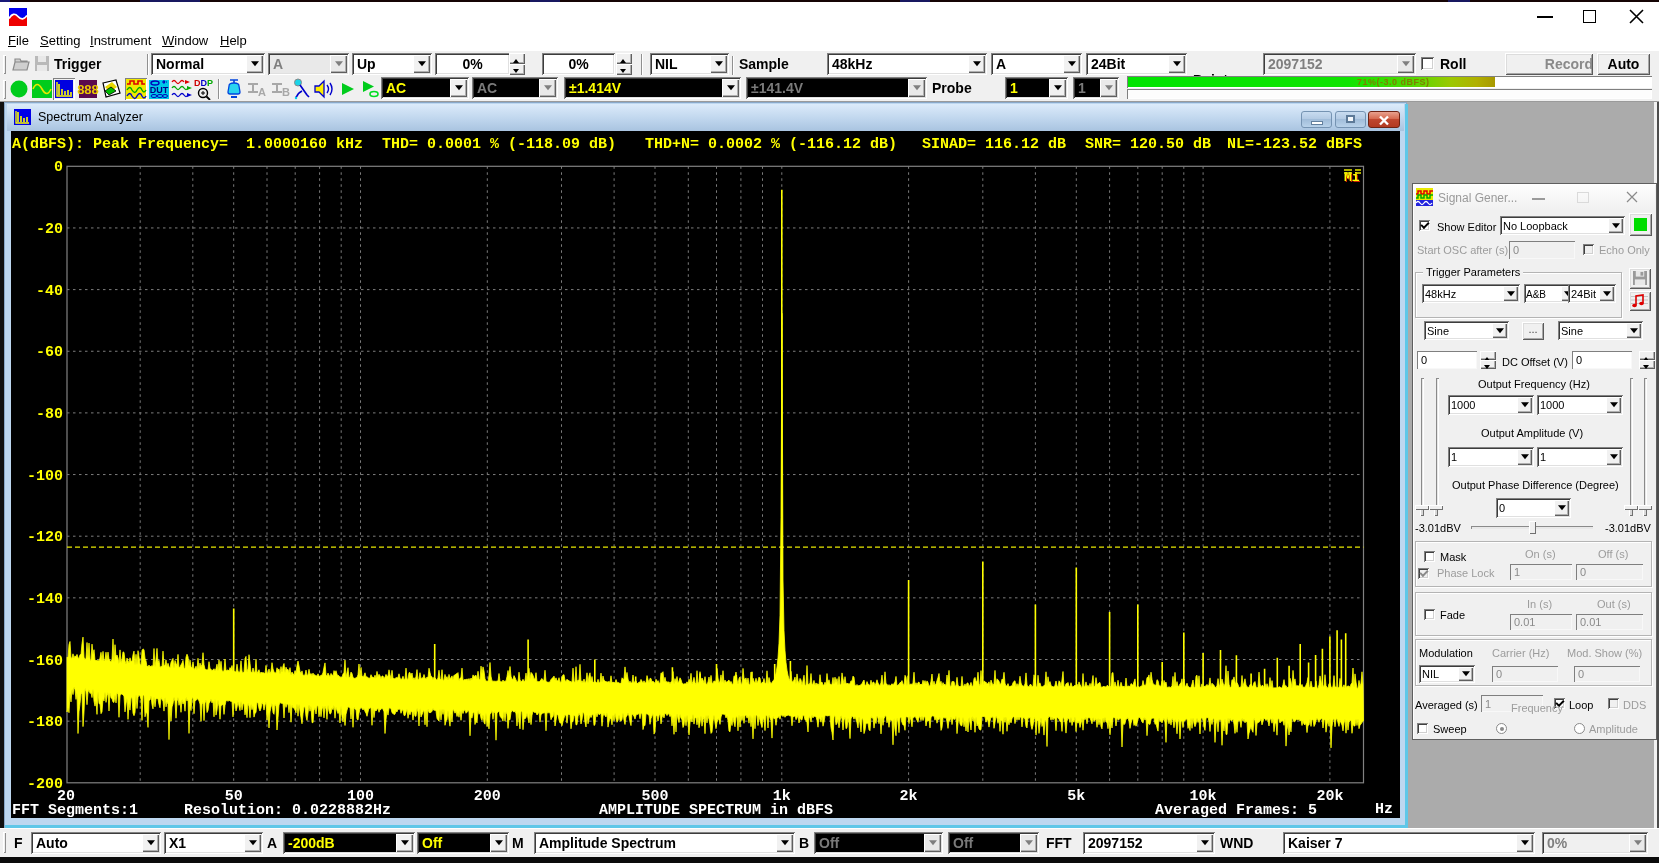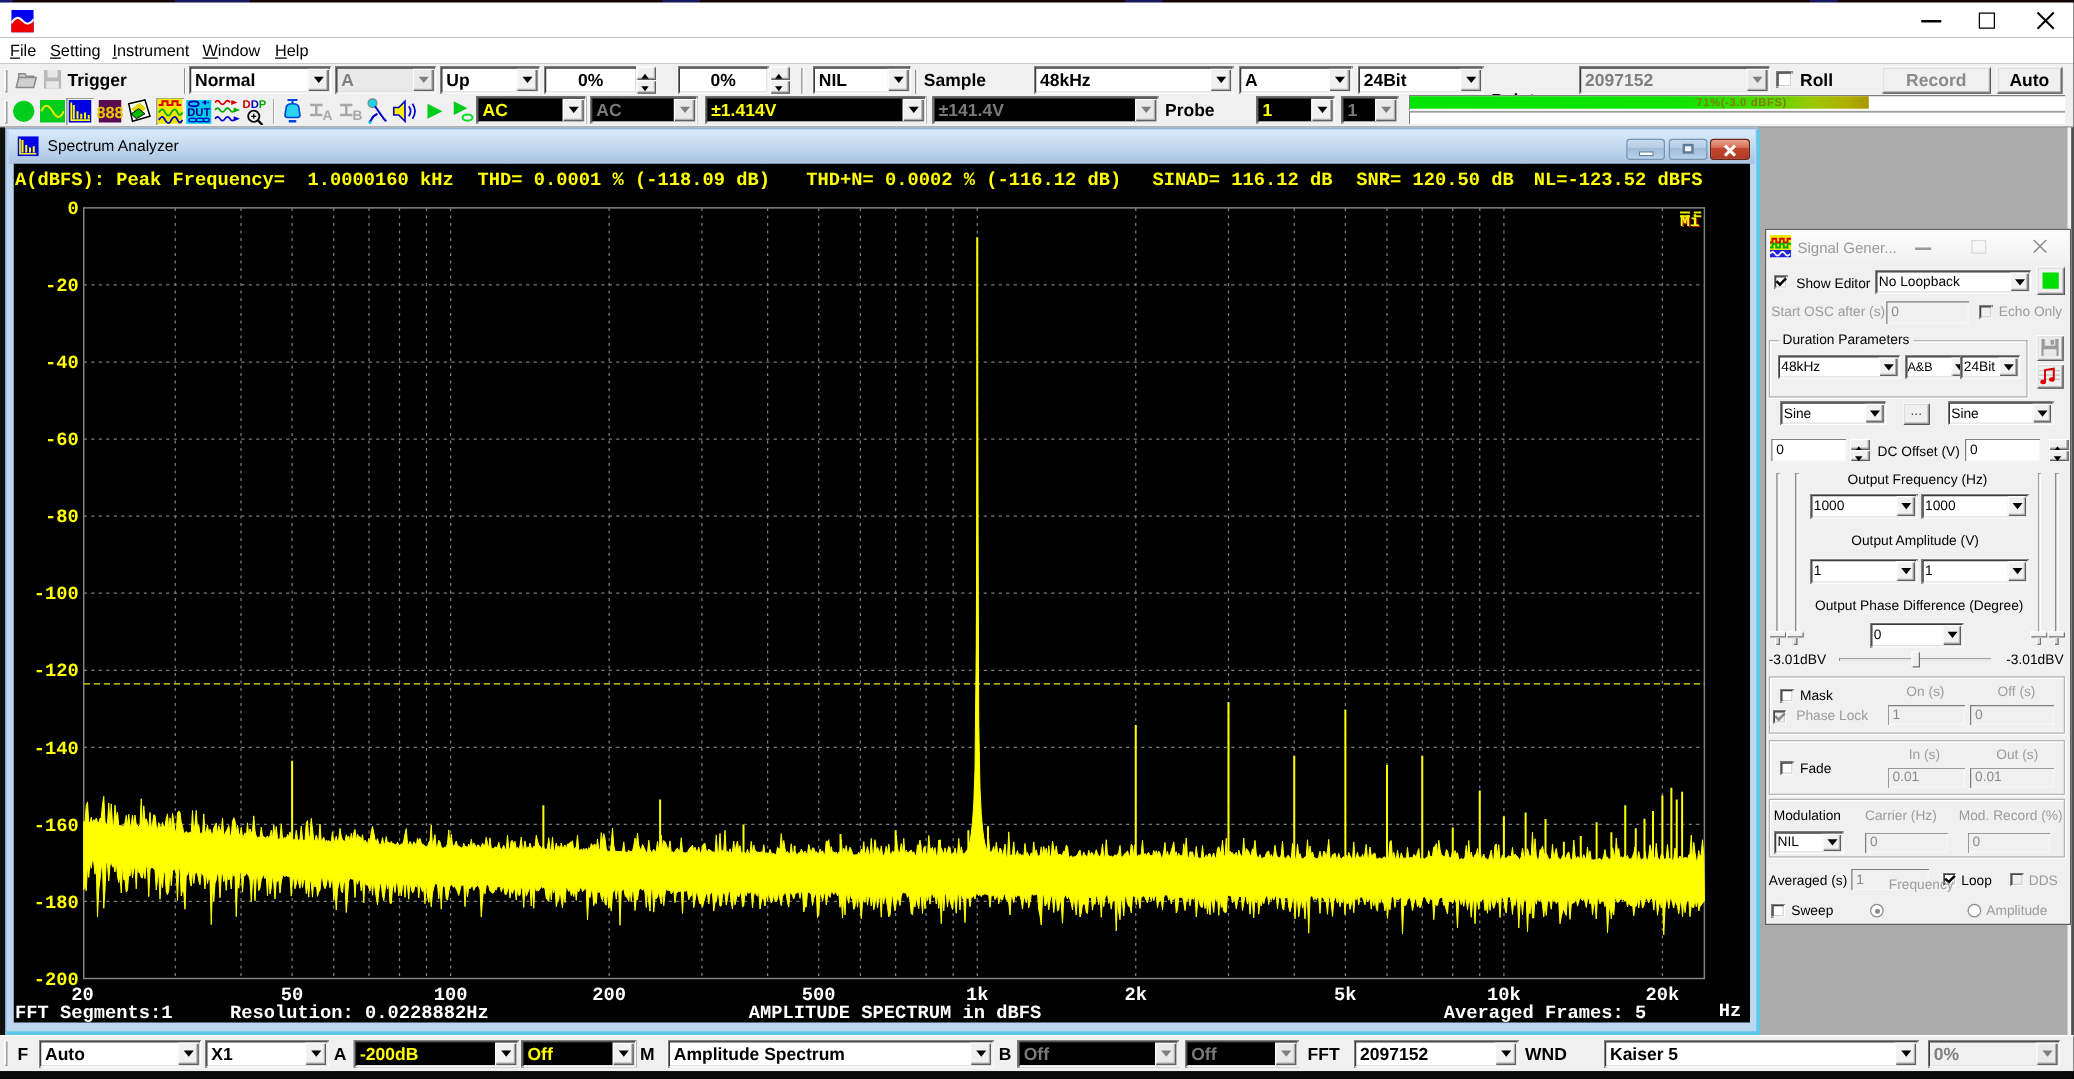--- a/index.html
+++ b/index.html
@@ -121,21 +121,21 @@
     <div class="ab"></div>
   </div>
 <div class="abs b" style="left:1193px;top:72px;font-size:14px">Point</div>
 <div class="combo dis" style="background:#f0f0f0;left:1263px;top:53px;width:153px;height:22px">
     <div class="tx" style="background:#f0f0f0">2097152</div>
     <div class="ab"></div>
   </div>
 <div class="cb" style="left:1421px;top:57px"></div>
 <div class="abs b" style="left:1440px;top:56px;font-size:14px">Roll</div>
 <div class="abs rz" style="left:1505px;top:53px;width:88px;height:22px">
-    <div class="abs b" style="left:0;right:0;top:3px;text-align:center;font-size:14px;color:#8a8a8a">Record</div>
+    <div class="abs b" style="left:0;right:0;top:3px;text-align:right;font-size:14px;color:#8a8a8a">Record</div>
   </div>
 <div class="abs rz" style="left:1597px;top:53px;width:53px;height:22px">
     <div class="abs b" style="left:0;right:0;top:3px;text-align:center;font-size:14px;color:#000">Auto</div>
   </div>
 <div class="abs" style="left:3px;top:80px;width:3px;height:19px;box-shadow:inset 1px 1px 0 #fff,inset -1px -1px 0 #909090"></div>
 <div class="abs" style="left:8px;top:78px;width:22px;height:22px;"><svg width="22" height="22">
       <circle cx="11" cy="11" r="8.5" fill="#00cc1c"></circle>
     </svg></div>
 <div class="abs" style="left:31px;top:78px;width:22px;height:22px;"><svg width="22" height="22">
       <rect x="1" y="2" width="20" height="18" fill="#00cc1c"></rect>
@@ -351,21 +351,21 @@
 <div class="abs rz" style="left:1629px;top:213px;width:23px;height:23px">
     <div class="abs" style="left:5px;top:5px;width:13px;height:13px;background:#00dd00"></div>
   </div>
 <div class="g11" style="left:1417px;top:244px">Start OSC after (s)</div>
 <div class="abs" style="left:1509px;top:241px;width:66px;height:18px;background:#f0f0f0;box-shadow:inset 1px 1px 0 #7f7f7f,inset -1px -1px 0 #f8f8f8">
     <div class="abs" style="left:4px;top:50%;transform:translateY(-50%);font-size:11px;color:#8a8a8a">0</div>
   </div>
 <div class="cbs dis" style="left:1583px;top:244px"></div>
 <div class="g11" style="left:1599px;top:244px">Echo Only</div>
 <div class="grp" style="left:1415px;top:272px;width:207px;height:46px"></div>
-<div class="l11" style="left:1423px;top:266px;background:#f0f0f0;padding:0 3px">Duration Parameters</div>
+<div class="l11" style="left:1423px;top:266px;background:#f0f0f0;padding:0 3px">Trigger Parameters</div>
 <div class="combo" style="left:1422px;top:284px;width:98px;height:19px">
     <div class="tx" style="font-size:11px;font-weight:normal;left:3px">48kHz</div>
     <div class="ab" style="width:15px"></div>
   </div>
 <div class="combo" style="left:1524px;top:284px;width:52px;height:19px">
     <div class="tx" style="font-size:10px;font-weight:normal;left:2px">A&amp;B</div>
     <div class="ab" style="width:13px"></div>
   </div>
 <div class="combo" style="left:1568px;top:284px;width:48px;height:19px">
     <div class="tx" style="font-size:11px;font-weight:normal;left:3px">24Bit</div>
@@ -472,21 +472,21 @@
 <div class="g11" style="left:1597px;top:598px">Out (s)</div>
 <div class="abs" style="left:1510px;top:614px;width:62px;height:16px;background:#f0f0f0;box-shadow:inset 1px 1px 0 #7f7f7f,inset -1px -1px 0 #f8f8f8">
     <div class="abs" style="left:4px;top:50%;transform:translateY(-50%);font-size:11px;color:#8a8a8a">0.01</div>
   </div>
 <div class="abs" style="left:1576px;top:614px;width:67px;height:16px;background:#f0f0f0;box-shadow:inset 1px 1px 0 #7f7f7f,inset -1px -1px 0 #f8f8f8">
     <div class="abs" style="left:4px;top:50%;transform:translateY(-50%);font-size:11px;color:#8a8a8a">0.01</div>
   </div>
 <div class="grp" style="left:1415px;top:639px;width:237px;height:47px"></div>
 <div class="l11" style="left:1419px;top:647px">Modulation</div>
 <div class="g11" style="left:1492px;top:647px">Carrier (Hz)</div>
-<div class="g11" style="left:1567px;top:647px">Mod. Record (%)</div>
+<div class="g11" style="left:1567px;top:647px">Mod. Show (%)</div>
 <div class="combo" style="left:1419px;top:665px;width:56px;height:18px">
     <div class="tx" style="font-size:11px;font-weight:normal;left:3px">NIL</div>
     <div class="ab" style="width:15px"></div>
   </div>
 <div class="abs" style="left:1492px;top:666px;width:66px;height:16px;background:#f0f0f0;box-shadow:inset 1px 1px 0 #7f7f7f,inset -1px -1px 0 #f8f8f8">
     <div class="abs" style="left:4px;top:50%;transform:translateY(-50%);font-size:11px;color:#8a8a8a">0</div>
   </div>
 <div class="abs" style="left:1574px;top:666px;width:66px;height:16px;background:#f0f0f0;box-shadow:inset 1px 1px 0 #7f7f7f,inset -1px -1px 0 #f8f8f8">
     <div class="abs" style="left:4px;top:50%;transform:translateY(-50%);font-size:11px;color:#8a8a8a">0</div>
   </div>
@@ -538,19 +538,19 @@
     <div class="tx" style="font-size:14px">Off</div>
     <div class="ab"></div>
   </div>
 <div class="abs b" style="left:1046px;top:835px;font-size:14px">FFT</div>
 <div class="combo " style="left:1083px;top:832px;width:132px;height:22px">
     <div class="tx" style="font-size:14px">2097152</div>
     <div class="ab"></div>
   </div>
 <div class="abs b" style="left:1220px;top:835px;font-size:14px">WND</div>
 <div class="combo " style="left:1283px;top:832px;width:252px;height:22px">
-    <div class="tx" style="font-size:14px">Kaiser 5</div>
+    <div class="tx" style="font-size:14px">Kaiser 7</div>
     <div class="ab"></div>
   </div>
 <div class="combo dis" style="background:#f0f0f0;left:1542px;top:832px;width:106px;height:22px">
     <div class="tx" style="font-size:14px">0%</div>
     <div class="ab"></div>
   </div>
 <div class="abs" style="left:0;top:857px;width:1659px;height:6px;background:#0a0a0a"></div>
 </body></html>

